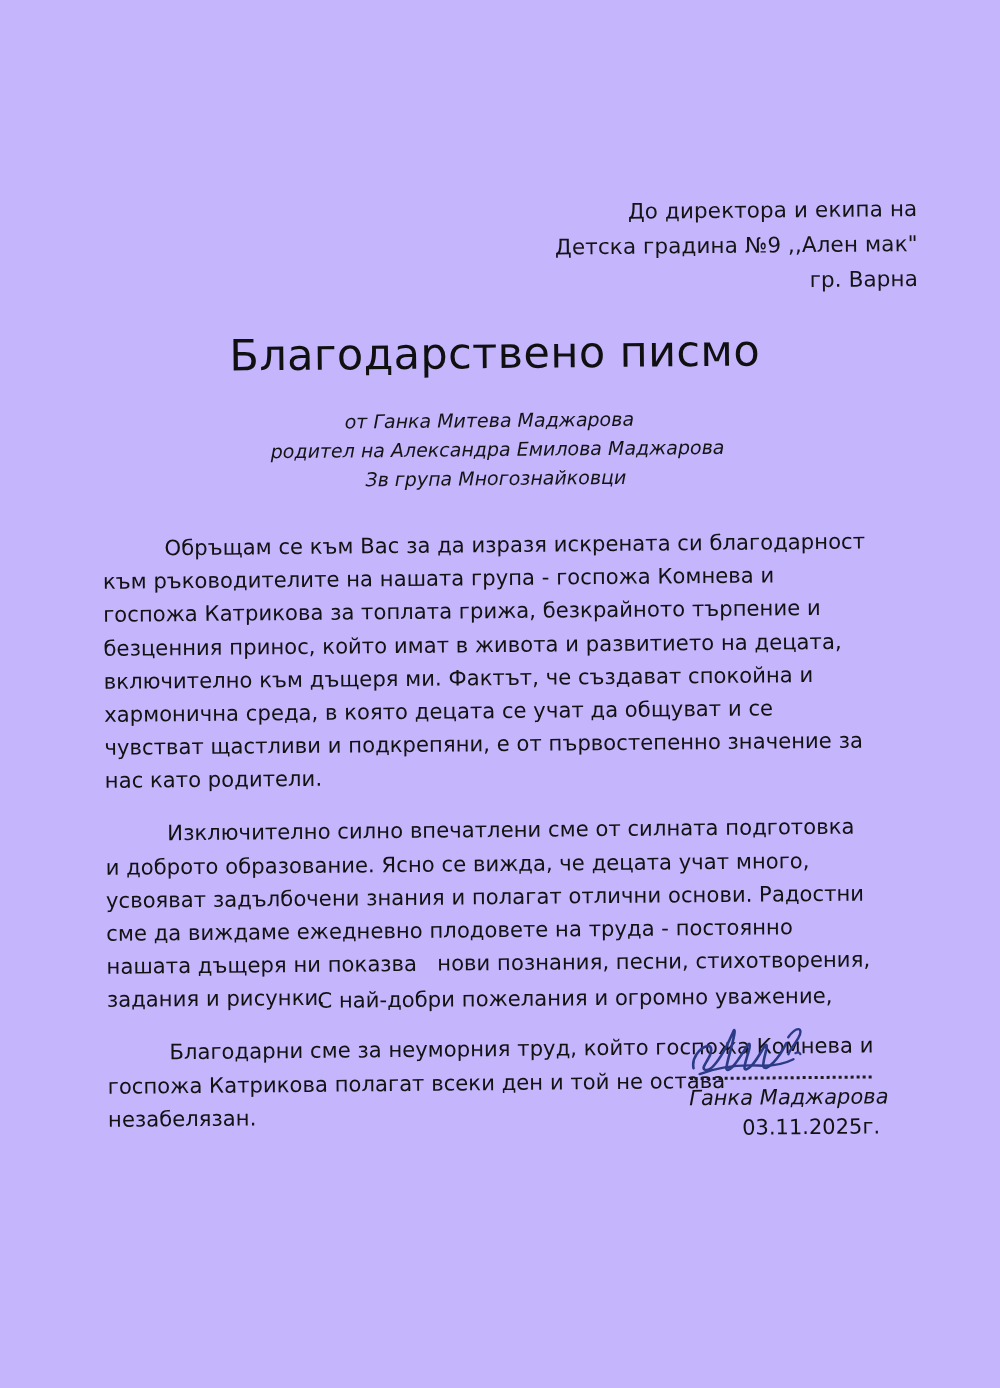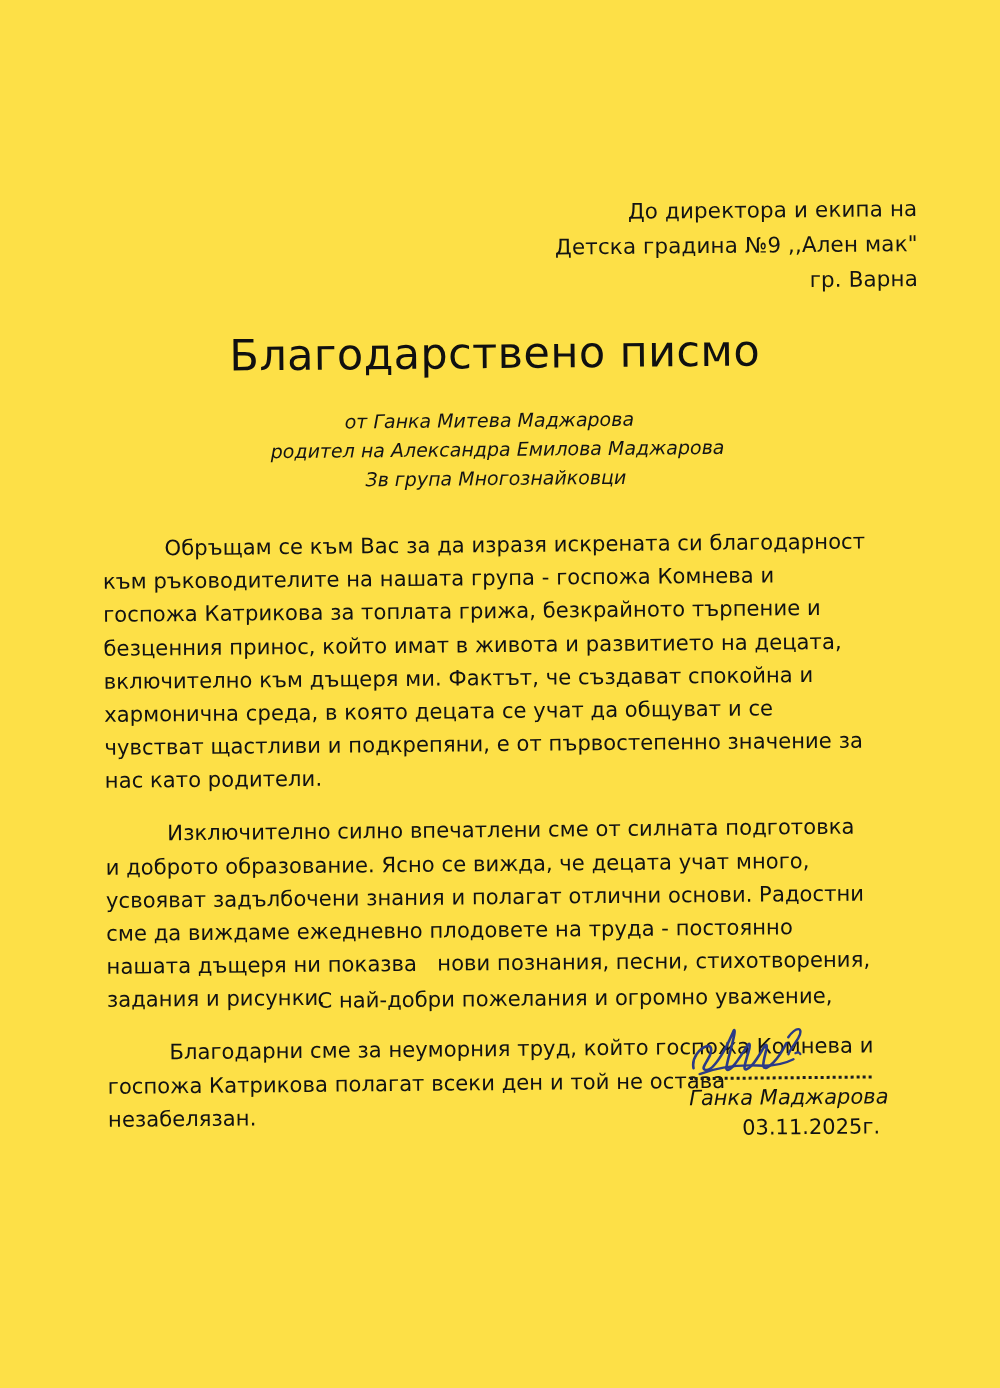--- a/index.html
+++ b/index.html
@@ -15,21 +15,21 @@
     overflow: hidden;
     font-family: "DejaVu Sans", "Liberation Sans", sans-serif;
     color: #151515;
     -webkit-font-smoothing: antialiased;
   }
 
   
   .page {
     position: absolute;
     inset: 0;
-    background: #fde047;
+    background: #c4b5fd;
   }
   .skew {
     position: absolute;
     left: 0;
     top: 0;
     width: 1000px;
     height: 1388px;
     transform: rotate(-0.55deg);
     transform-origin: 500px 700px;
   }

